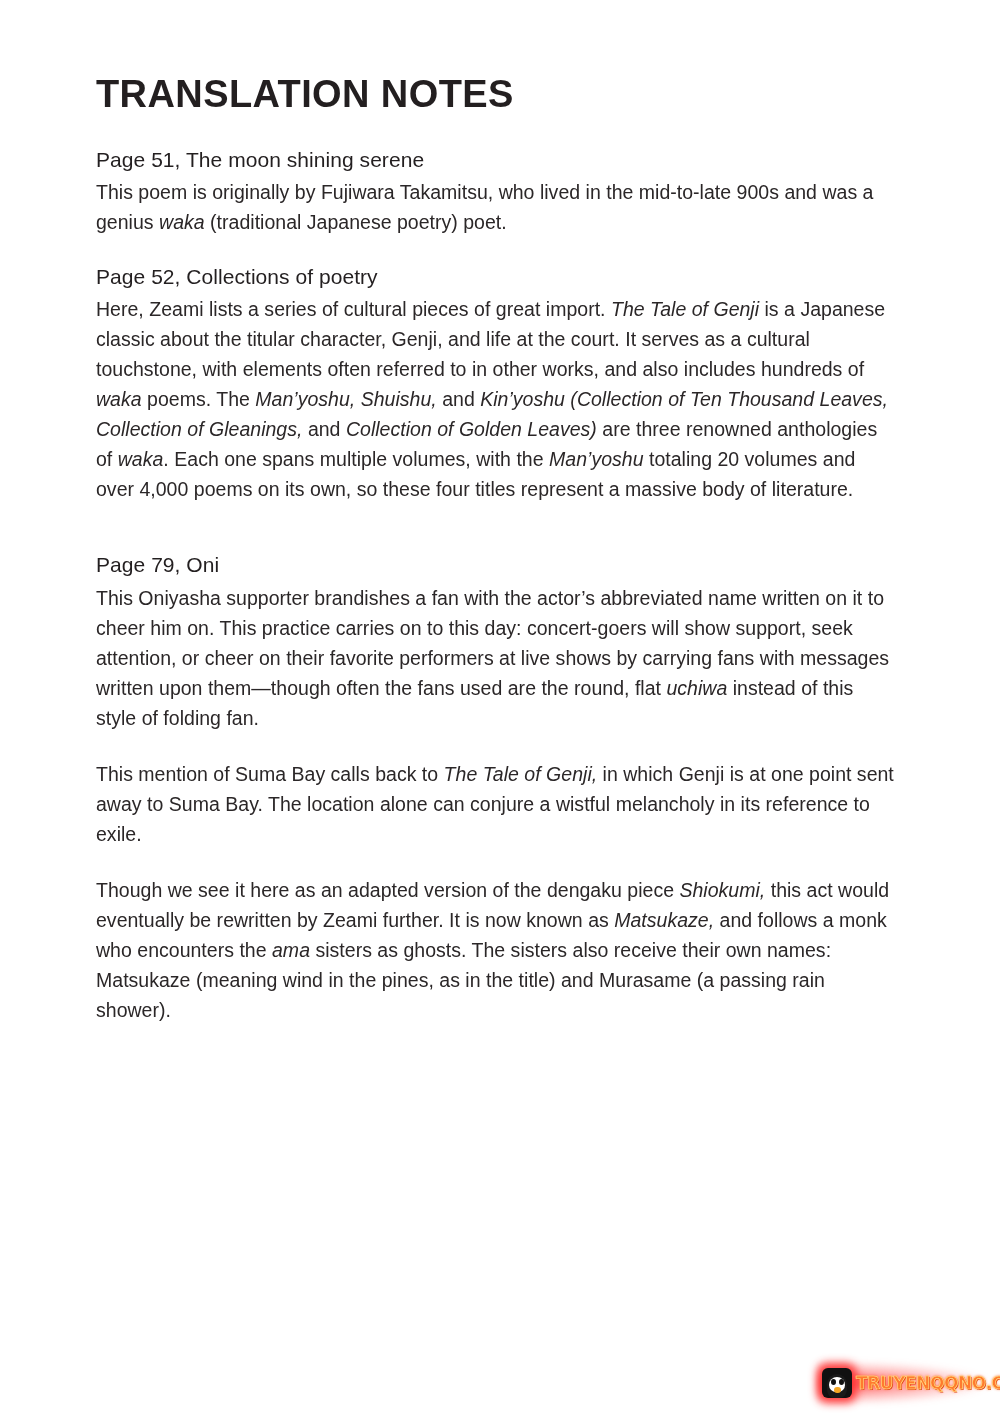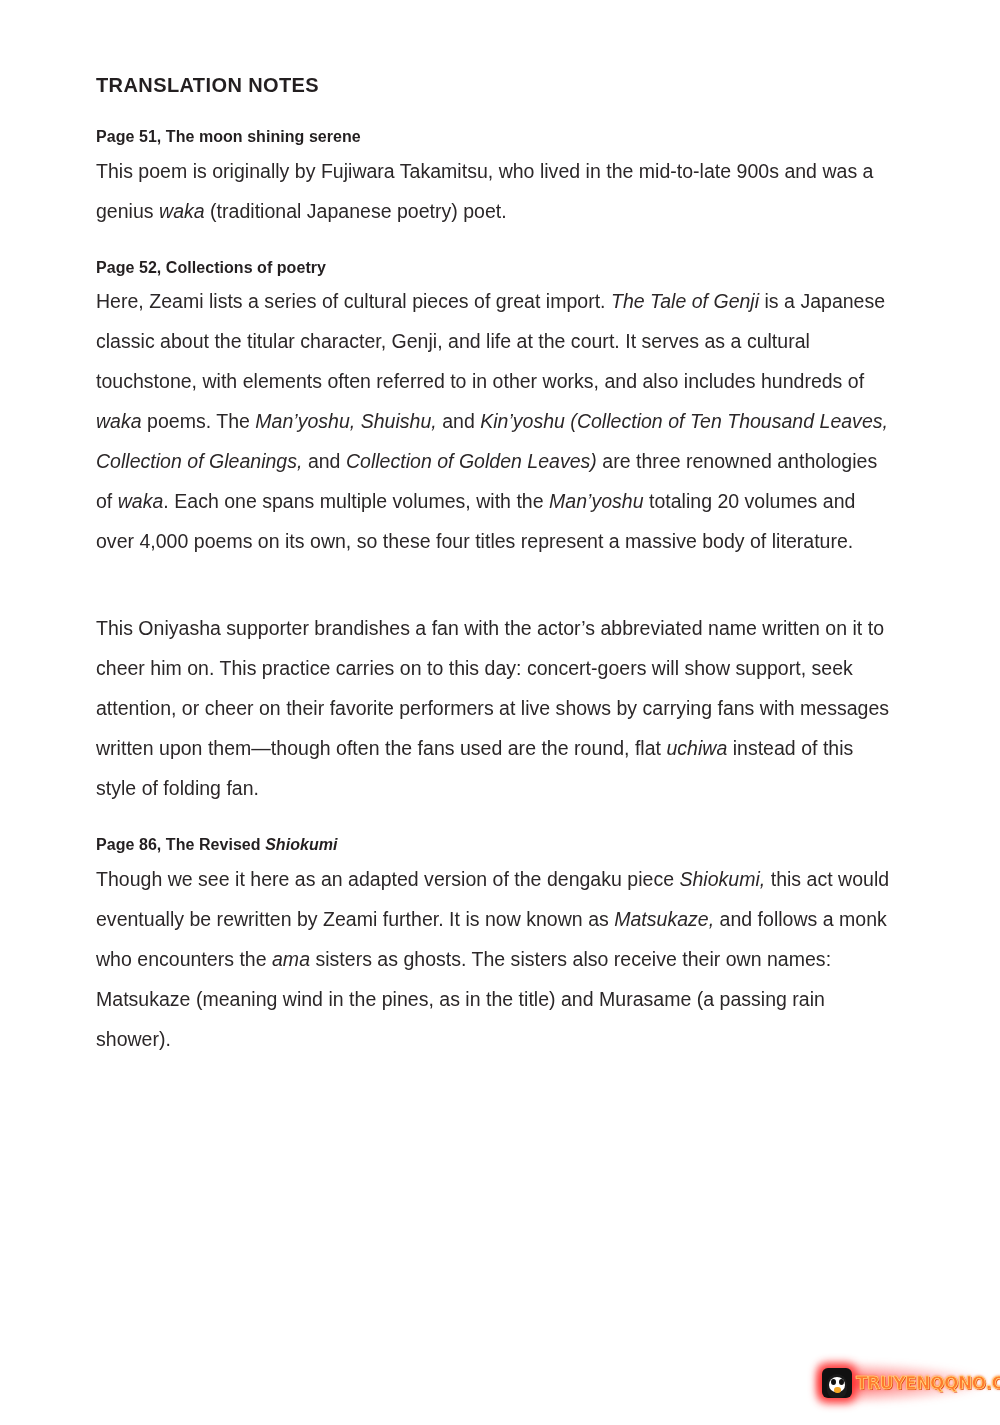--- a/index.html
+++ b/index.html
@@ -27,50 +27,50 @@
   }
 
   #content {
     position: absolute;
     left: 96px;
     top: 74px;
     width: 800px;
   }
 
   .page-title {
-    font-size: 20px;
+    font-size: 38px;
     font-weight: 700;
     letter-spacing: 0.4px;
     line-height: 1.1;
     margin: 0 0 30px 0;
     color: #231f20;
   }
 
   .note-section {
     margin-bottom: 26px;
   }
   .note-section.gap-large {
     margin-bottom: 47px;
   }
 
   .note-heading {
-    font-size: 16px;
-    font-weight: 700;
+    font-size: 21px;
+    font-weight: 400;
     line-height: 1.35;
     margin: 0 0 3px 0;
     color: #231f20;
     letter-spacing: 0.05px;
   }
   .note-heading .it {
     font-style: italic;
   }
 
   .note-body {
     font-size: 19.5px;
-    line-height: 40px;
+    line-height: 30px;
     margin: 0;
     color: #2b2728;
     letter-spacing: 0.02px;
   }
   .note-body em {
     font-style: italic;
   }
 
   
   #watermark {
@@ -174,30 +174,31 @@
     </section>
 
     <section class="note-section gap-large">
       <h2 class="note-heading">
         <span>Page 52, Collections of poetry</span><span class="it"></span>
       </h2>
       <p class="note-body">Here, Zeami lists a series of cultural pieces of great import. <em>The Tale of Genji</em> is a Japanese classic about the titular character, Genji, and life at the court. It serves as a cultural touchstone, with elements often referred to in other works, and also includes hundreds of <em>waka</em> poems. The <em>Man’yoshu, Shuishu,</em> and <em>Kin’yoshu (Collection of Ten Thousand Leaves, Collection of Gleanings,</em> and <em>Collection of Golden Leaves)</em> are three renowned anthologies of <em>waka</em>. Each one spans multiple volumes, with the <em>Man’yoshu</em> totaling 20 volumes and over 4,000 poems on its own, so these four titles represent a massive body of literature.</p>
     </section>
 
     <section class="note-section">
+      <h2 class="note-heading">
+        <span>Page 79, Oni</span><span class="it"></span>
+      </h2>
       <p class="note-body">This Oniyasha supporter brandishes a fan with the actor’s abbreviated name written on it to cheer him on. This practice carries on to this day: concert-goers will show support, seek attention, or cheer on their favorite performers at live shows by carrying fans with messages written upon them—though often the fans used are the round, flat <em>uchiwa</em> instead of this style of folding fan.</p>
     </section>
 
     <section class="note-section">
-    </section>
-
-    <section class="note-section">
-      <h2 class="note-heading">
-        <span>Page 86, The Revised </span><span class="it">Shiokumi</span>
-      </h2>
+      <p class="note-body">This mention of Suma Bay calls back to <em>The Tale of Genji,</em> in which Genji is at one point sent away to Suma Bay. The location alone can conjure a wistful melancholy in its reference to exile.</p>
+    </section>
+
+    <section class="note-section">
       <p class="note-body">Though we see it here as an adapted version of the dengaku piece <em>Shiokumi,</em> this act would eventually be rewritten by Zeami further. It is now known as <em>Matsukaze,</em> and follows a monk who encounters the <em>ama</em> sisters as ghosts. The sisters also receive their own names: Matsukaze (meaning wind in the pines, as in the title) and Murasame (a passing rain shower).</p>
     </section>
 
   </div>
 
   <div id="watermark">
     <div class="glow"></div>
     <div class="penguin">
       <div class="body"></div>
       <div class="face"></div>

